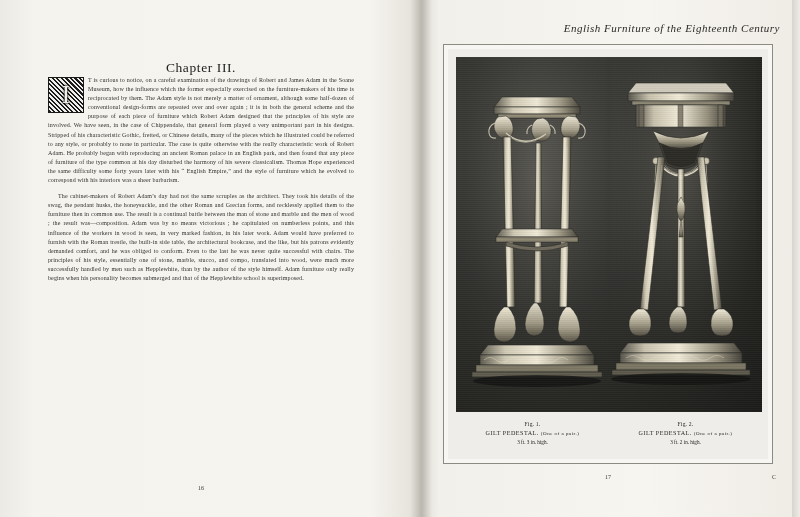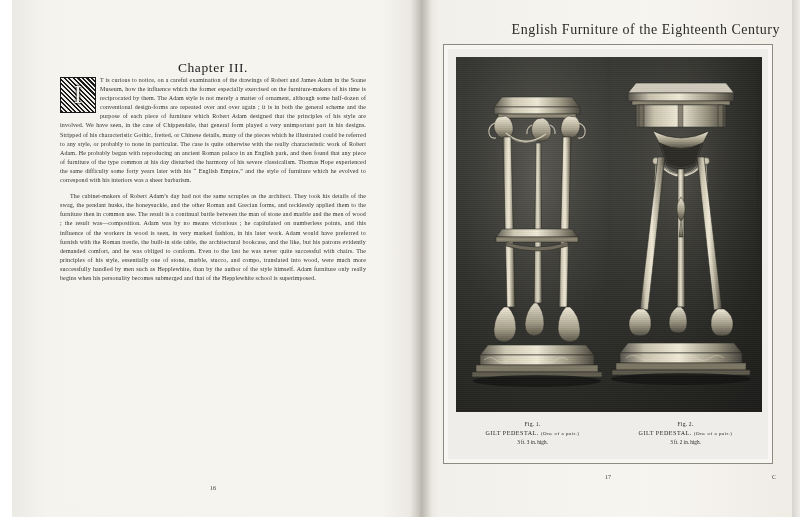--- a/index.html
+++ b/index.html
@@ -16,21 +16,21 @@
   #page {
     position: relative;
     width: 800px;
     height: 517px;
     background: #ffffff;
   }
 
   
   .left-page {
     position: absolute;
-    left: 12px;
+    left: 0;
     top: 0;
     width: 420px;
     height: 517px;
     background: #f3f1ec;
     background-image: linear-gradient(90deg, #eceae4 0%, #f5f3ee 8%, #f6f4ef 88%, #e3e0d9 100%);
   }
   .left-inner {
     position: absolute;
     left: 48px;
     top: 30px;
@@ -103,21 +103,22 @@
     height: 517px;
     background: #f4f2ed;
     background-image: linear-gradient(90deg, #dedbd4 0%, #f2f0ea 5%, #f7f5f0 60%, #efece6 100%);
   }
   .running-head {
     position: absolute;
     left: 0;
     top: 22px;
     width: 360px;
     text-align: right;
-    font-size: 14px;
+    font-size: 11px;
+    font-style: italic;
     letter-spacing: 0.5px;
     color: #2a2a28;
   }
   .plate-frame {
     position: absolute;
     left: 23px;
     top: 44px;
     width: 330px;
     height: 420px;
     border: 1px solid #8d8a82;

